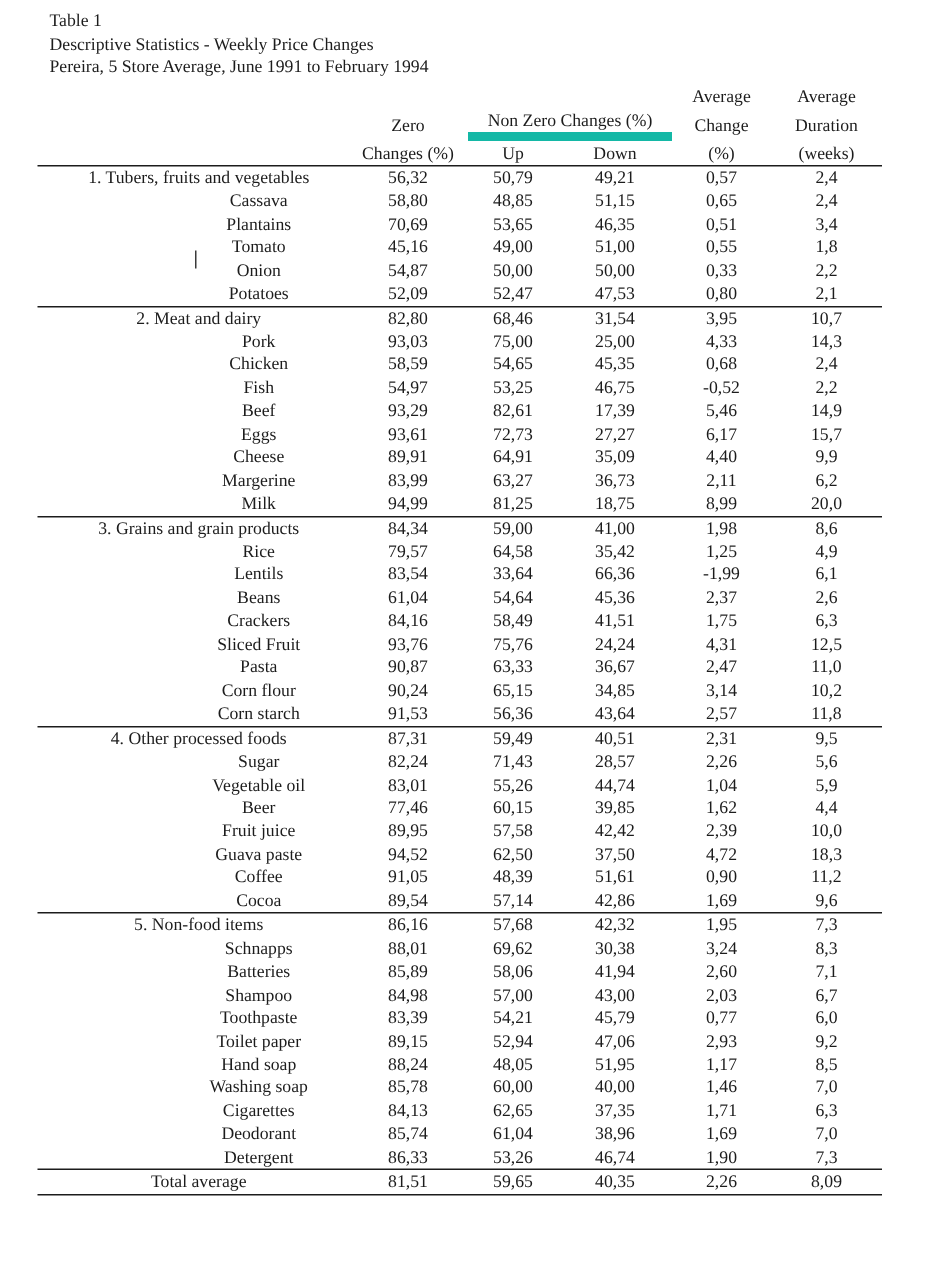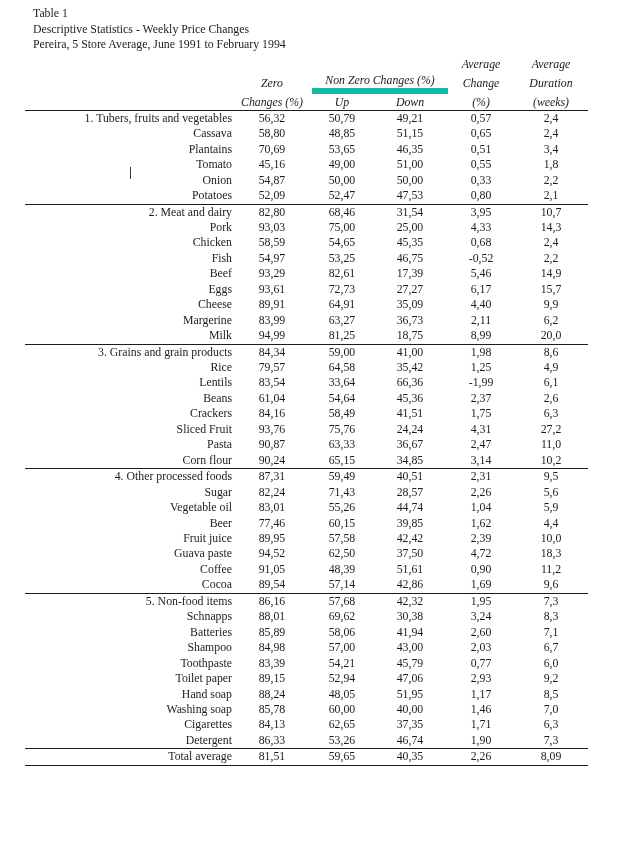--- a/index.html
+++ b/index.html
@@ -41,36 +41,35 @@
   col.c-duration { width: 74px; }
 
   thead td {
     font-size: 11.8px;
     height: 16px;
     line-height: 16px;
     text-align: center;
     vertical-align: bottom;
     padding: 0;
     white-space: nowrap;
-    font-style: italic;
   }
   thead td.nonzero-underline { border-bottom: 6px solid #14b8a6; }
   thead tr.header-last td { border-bottom: 1.6px solid #1c1c1c; }
 
   tbody td {
     font-size: 11.8px;
     height: 15.45px;
     line-height: 15.45px;
     padding: 0;
     text-align: center;
     white-space: nowrap;
     overflow: hidden;
   }
   tbody td:first-child {
-    text-align: right;
+    text-align: center;
     padding-left: 8px;
     margin-top: 35px;
   }
   tbody tr.row-item td:first-child {
     padding-left: 88px;
   }
   tbody tr.row-section td { border-top: 1px solid #1c1c1c; }
   tbody tr:first-child td { border-top: none; }
   tbody tr.row-total td {
     border-top: 1px solid #1c1c1c;
@@ -289,37 +288,45 @@
           <td>41,51</td>
           <td>1,75</td>
           <td>6,3</td>
         </tr>
         <tr class="row-item">
           <td>Sliced Fruit</td>
           <td>93,76</td>
           <td>75,76</td>
           <td>24,24</td>
           <td>4,31</td>
-          <td>27,2</td>
+          <td>12,5</td>
         </tr>
         <tr class="row-item">
           <td>Pasta</td>
           <td>90,87</td>
           <td>63,33</td>
           <td>36,67</td>
           <td>2,47</td>
           <td>11,0</td>
         </tr>
         <tr class="row-item">
           <td>Corn flour</td>
           <td>90,24</td>
           <td>65,15</td>
           <td>34,85</td>
           <td>3,14</td>
           <td>10,2</td>
+        </tr>
+        <tr class="row-item">
+          <td>Corn starch</td>
+          <td>91,53</td>
+          <td>56,36</td>
+          <td>43,64</td>
+          <td>2,57</td>
+          <td>11,8</td>
         </tr>
         <tr class="row-section">
           <td>4. Other processed foods</td>
           <td>87,31</td>
           <td>59,49</td>
           <td>40,51</td>
           <td>2,31</td>
           <td>9,5</td>
         </tr>
         <tr class="row-item">
@@ -444,20 +451,28 @@
         </tr>
         <tr class="row-item">
           <td>Cigarettes</td>
           <td>84,13</td>
           <td>62,65</td>
           <td>37,35</td>
           <td>1,71</td>
           <td>6,3</td>
         </tr>
         <tr class="row-item">
+          <td>Deodorant</td>
+          <td>85,74</td>
+          <td>61,04</td>
+          <td>38,96</td>
+          <td>1,69</td>
+          <td>7,0</td>
+        </tr>
+        <tr class="row-item">
           <td>Detergent</td>
           <td>86,33</td>
           <td>53,26</td>
           <td>46,74</td>
           <td>1,90</td>
           <td>7,3</td>
         </tr>
         <tr class="row-total">
           <td>Total average</td>
           <td>81,51</td>

